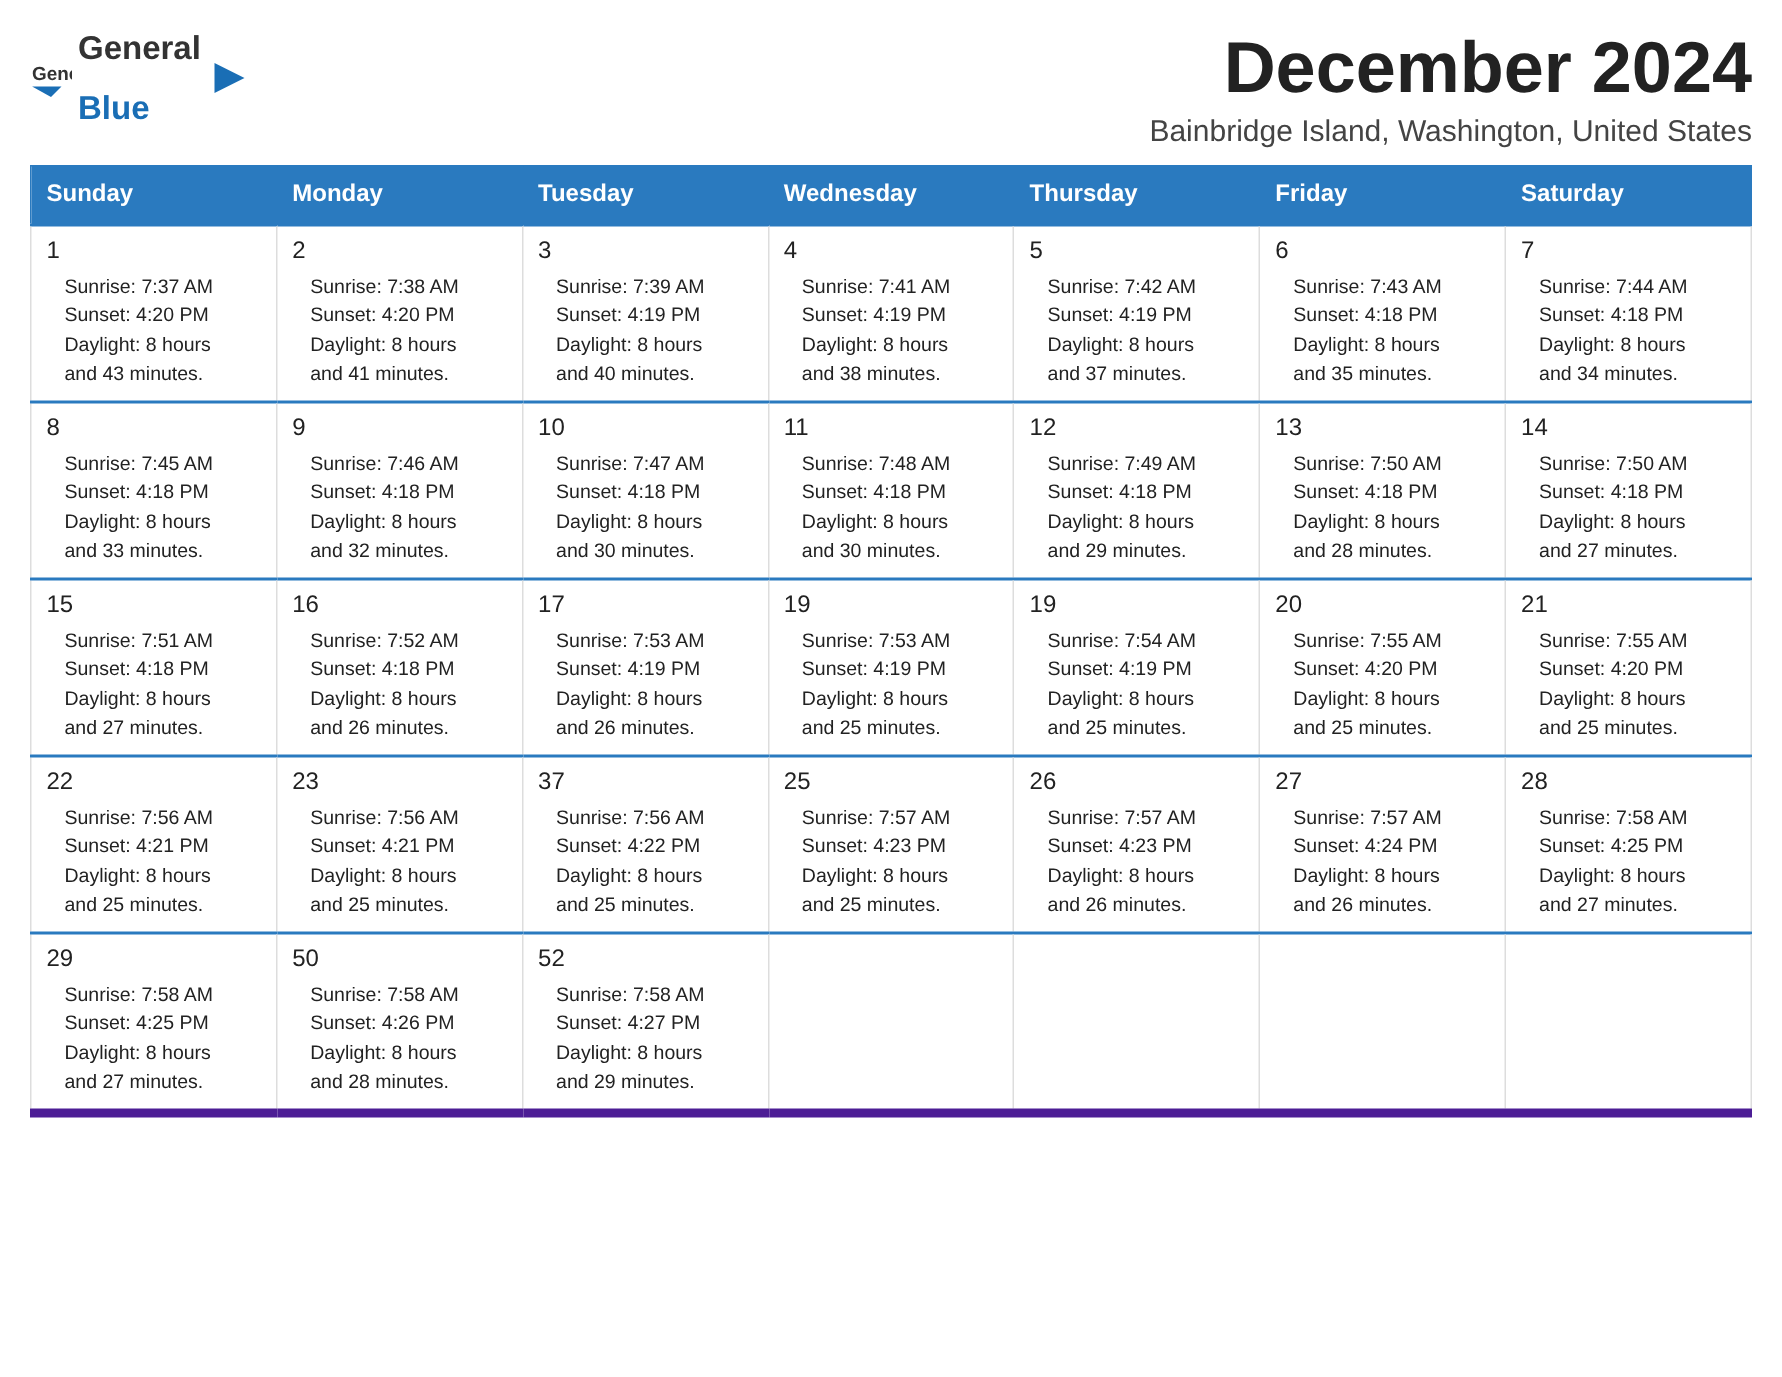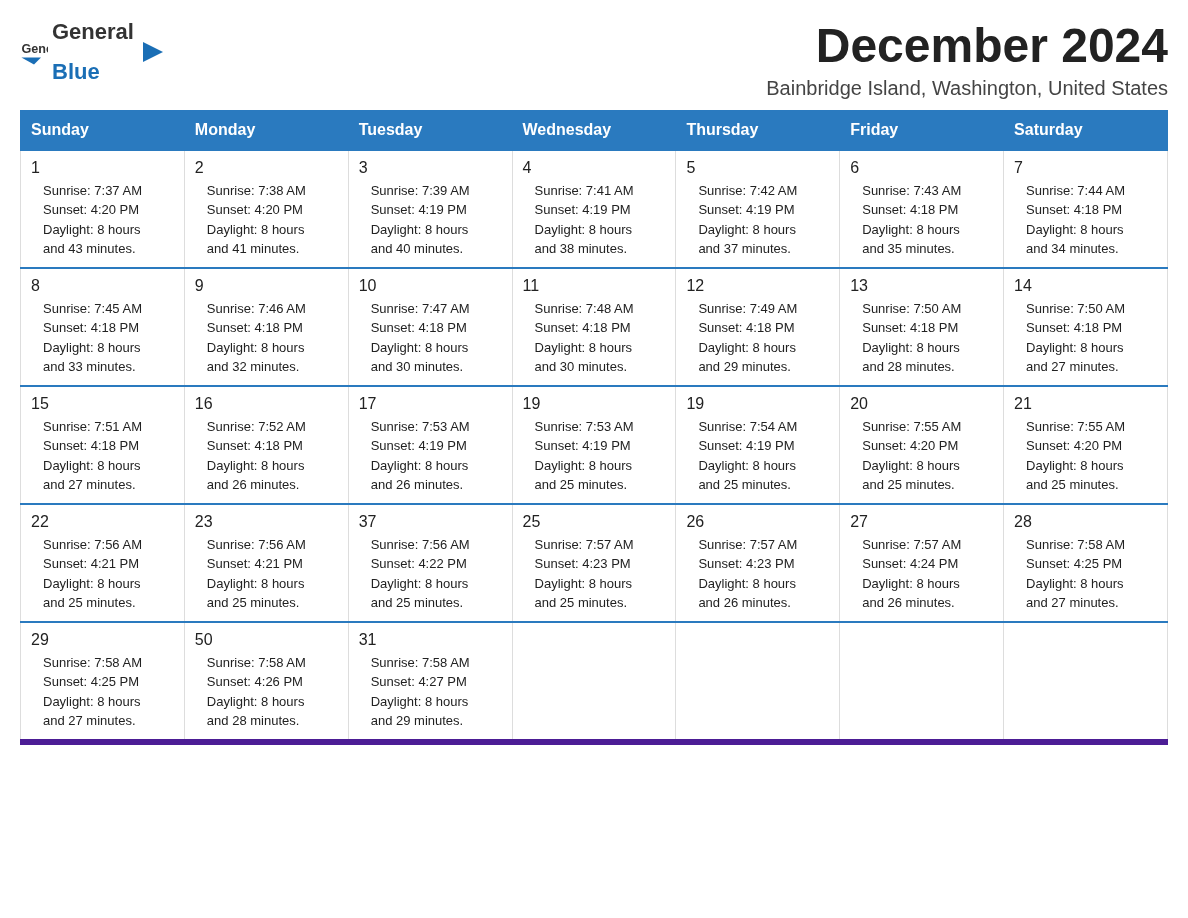--- a/index.html
+++ b/index.html
@@ -246,21 +246,21 @@
       <tr>
         <td>
           <span class="day-number">29</span>
           <div class="day-info">Sunrise: 7:58 AM<br>Sunset: 4:25 PM<br>Daylight: 8 hours<br> and 27 minutes.</div>
         </td>
         <td>
           <span class="day-number">50</span>
           <div class="day-info">Sunrise: 7:58 AM<br>Sunset: 4:26 PM<br>Daylight: 8 hours<br> and 28 minutes.</div>
         </td>
         <td>
-          <span class="day-number">31</span>
+          <span class="day-number">52</span>
           <div class="day-info">Sunrise: 7:58 AM<br>Sunset: 4:27 PM<br>Daylight: 8 hours<br> and 29 minutes.</div>
         </td>
         <td class="empty-cell"></td>
         <td class="empty-cell"></td>
         <td class="empty-cell"></td>
         <td class="empty-cell"></td>
       </tr>
     </tbody>
 </table>
 

